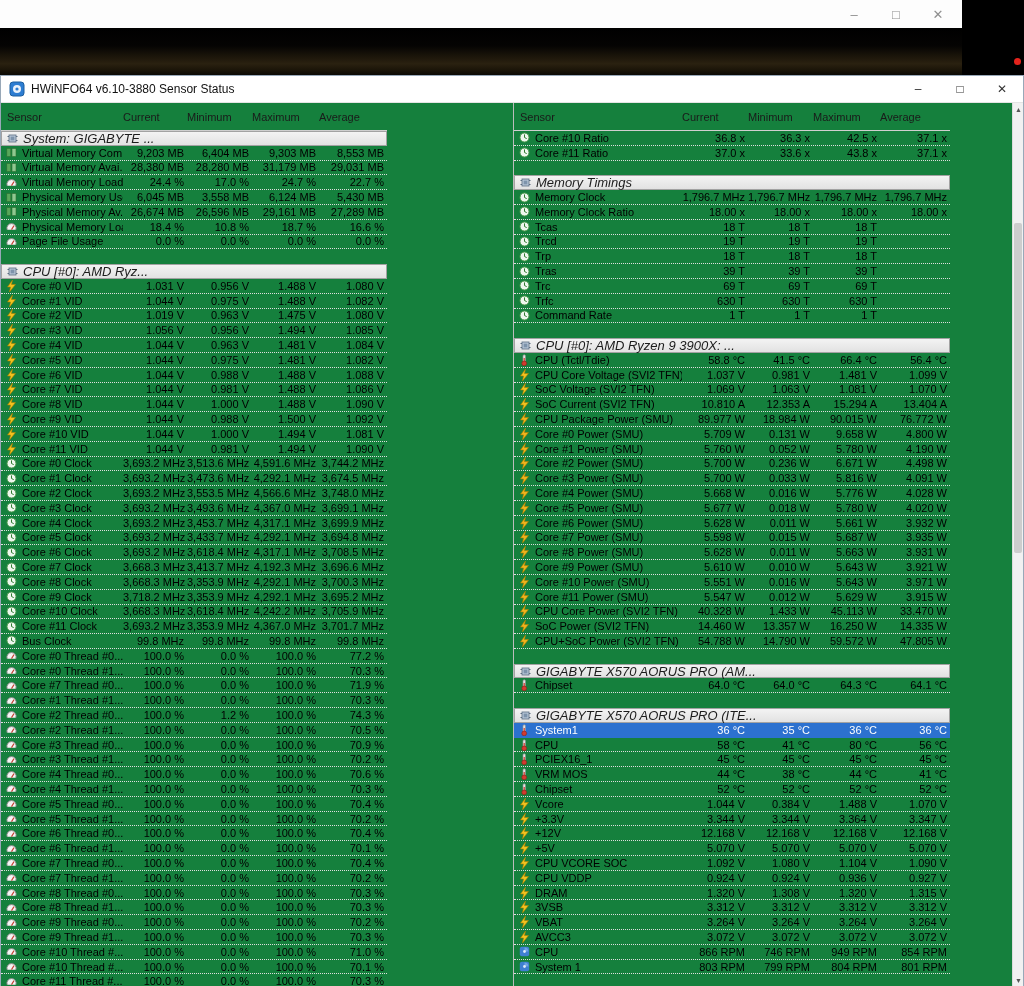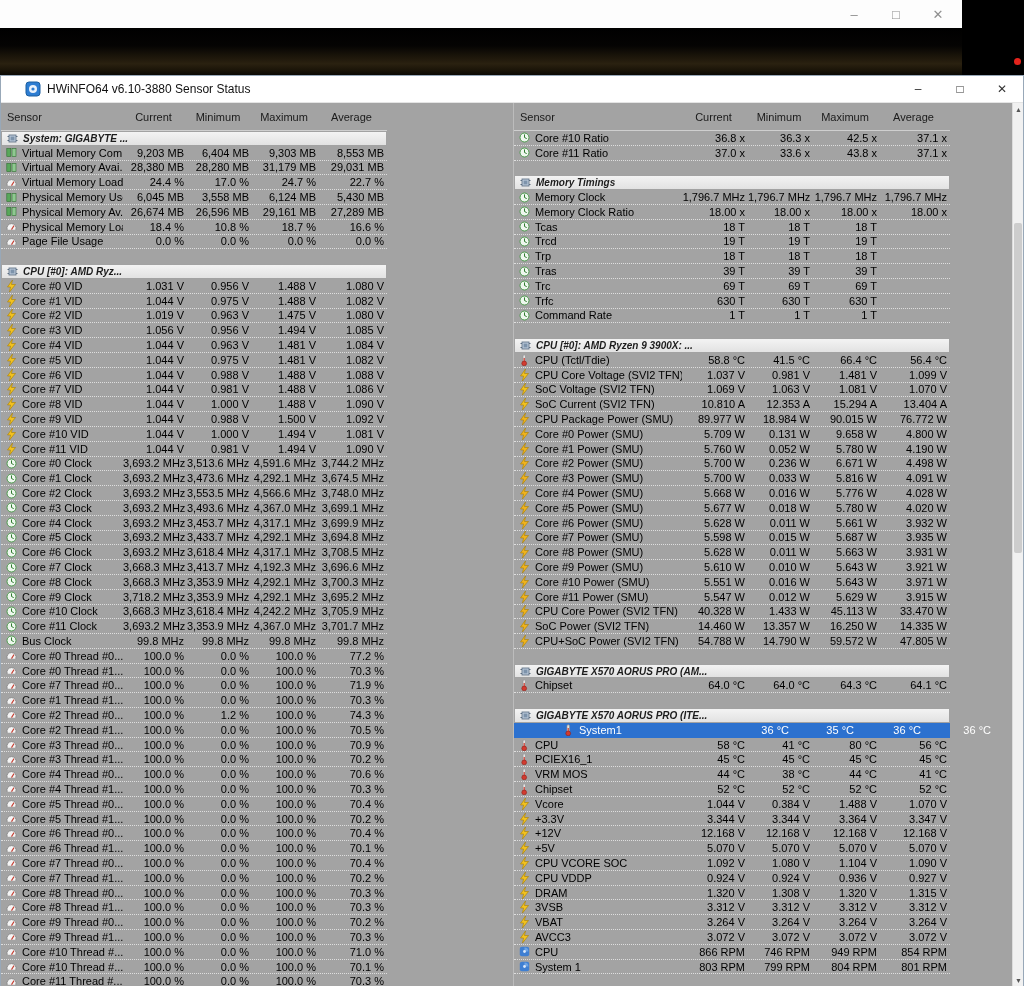--- a/index.html
+++ b/index.html
@@ -12,51 +12,51 @@
              padding-right:16px;box-sizing:border-box;color:#8f8f8f;font-size:13px}
   .bg-topbar span{width:16px;text-align:center}
   .bg-band{position:absolute;top:28px;left:0;width:1024px;height:47px;
            background:linear-gradient(180deg,#000 0%,#050403 38%,#1b150a 60%,#2a2110 76%,#1a1408 90%,#0b0904 100%)}
   .bg-corner{position:absolute;top:0;right:0;width:62px;height:78px;background:#000}
   .bg-corner .dot{position:absolute;left:52px;top:58px;width:7px;height:7px;border-radius:50%;background:#e4231c}
 
   
   .hwin{position:absolute;top:75px;left:0;width:1024px;height:911px;background:#fff;
         border:1px solid #98a8b8;border-bottom:none;box-sizing:border-box}
-  .titlebar{height:26px;display:flex;align-items:center;padding-left:24px;font-size:12px;color:#111;
+  .titlebar{height:26px;display:flex;align-items:center;padding-left:8px;font-size:12px;color:#111;
             border-bottom:1px solid #e4e4e4;background:#fff}
   .app-icon{width:16px;height:16px;margin-right:6px;flex:none}
   .win-controls{margin-left:auto;display:flex;height:100%}
   .wc{width:42px;border:none;background:transparent;font-size:12px;color:#333;cursor:default;
       display:flex;align-items:center;justify-content:center;font-family:inherit;padding:0}
 
-  .content{position:relative;display:flex;height:884px;overflow:hidden;background:#a3a3a3}
+  .content{position:relative;display:flex;height:884px;overflow:hidden;background:#15803d}
   .pane{box-sizing:border-box}
   .pane-left{width:512px}
   .pane-right{width:501px;border-left:1px solid #bcbcbc}
 
   .grid-header{display:grid;height:27px;align-items:center;font-size:11px;color:#1a1a1a;
                border-bottom:1px solid #cfcfcf}
   .pane-left .grid-header,.pane-left .row{grid-template-columns:122px 64px 65px 67px 68px;width:386px}
   .pane-right .grid-header,.pane-right .row{grid-template-columns:168px 66px 65px 67px 70px;width:436px}
   .h-sensor{padding-left:6px}
-  .h-val{text-align:center;padding-right:3px}
+  .h-val{text-align:left;padding-right:3px}
 
   .rows{font-size:11px;color:#000}
   .row{display:grid;height:14.8px;align-items:center;box-sizing:border-box}
   .row.data{border-bottom:1px dotted #dedede}
   .row.hl{color:#fff}
   .row.hl .cell{color:#fff}
   .row.hl{border-bottom-color:transparent}
   .cell.label{display:flex;align-items:center;padding-left:4px;white-space:nowrap;overflow:hidden}
   .icon{width:12px;height:12px;display:inline-flex;align-items:center;justify-content:center;
         margin-right:5px;flex:none}
   .cell.val{text-align:right;padding-right:3px;white-space:nowrap}
   .row.section{border:1px solid #a2a2a2;background:linear-gradient(#f3f3f3,#e2e2e2);display:flex;align-items:center}
-  .sec-text{font-style:italic;font-weight:bold;font-size:10px;color:#1c1c1c}
+  .sec-text{font-style:italic;font-weight:normal;font-size:13px;color:#1c1c1c}
 
   .scrollbar{position:absolute;right:0;top:0;width:11px;height:884px;background:#f1f1f1;
              border-left:1px solid #dcdcdc;box-sizing:border-box}
   .sb-arrow{position:absolute;left:0;width:11px;height:13px;font-size:7px;color:#555;
             display:flex;align-items:center;justify-content:center}
   .sb-arrow.up{top:0}
   .sb-arrow.down{bottom:0}
   .sb-thumb{position:absolute;left:1px;top:120px;width:8px;height:330px;background:#cdcdcd;border-radius:2px}
 </style>
 </head>
@@ -1502,21 +1502,21 @@
                     <rect x="3.6" y="3.6" width="3.8" height="3.8" fill="#7d93ab"></rect>
                     <line x1="0.5" y1="3.5" x2="2" y2="3.5" stroke="#5a6d80"></line>
                     <line x1="0.5" y1="7.5" x2="2" y2="7.5" stroke="#5a6d80"></line>
                     <line x1="9" y1="3.5" x2="10.5" y2="3.5" stroke="#5a6d80"></line>
                     <line x1="9" y1="7.5" x2="10.5" y2="7.5" stroke="#5a6d80"></line>
                   </svg>
                 </span>
                 <span class="sec-text">GIGABYTE X570 AORUS PRO (ITE...</span>
               </span>
             </div>
-            <div class="row data hl" style="background: rgb(44, 113, 207); padding-left: 44px;">
+            <div class="row data hl" style="background: rgb(44, 113, 207);">
               <span class="cell label">
                 <span class="icon">
                   <svg width="8" height="12" viewBox="0 0 8 12">
                     <rect x="3" y="0.8" width="2.4" height="7" rx="1.2" fill="#e8e8e8" stroke="#909090" stroke-width="0.7"></rect>
                     <rect x="3.6" y="4" width="1.2" height="5" fill="#d23b2f"></rect>
                     <circle cx="4.2" cy="9.4" r="2.4" fill="#d23b2f" stroke="#8d1f18" stroke-width="0.6"></circle>
                   </svg>
                 </span>
                 <span>System1</span>
               </span>

